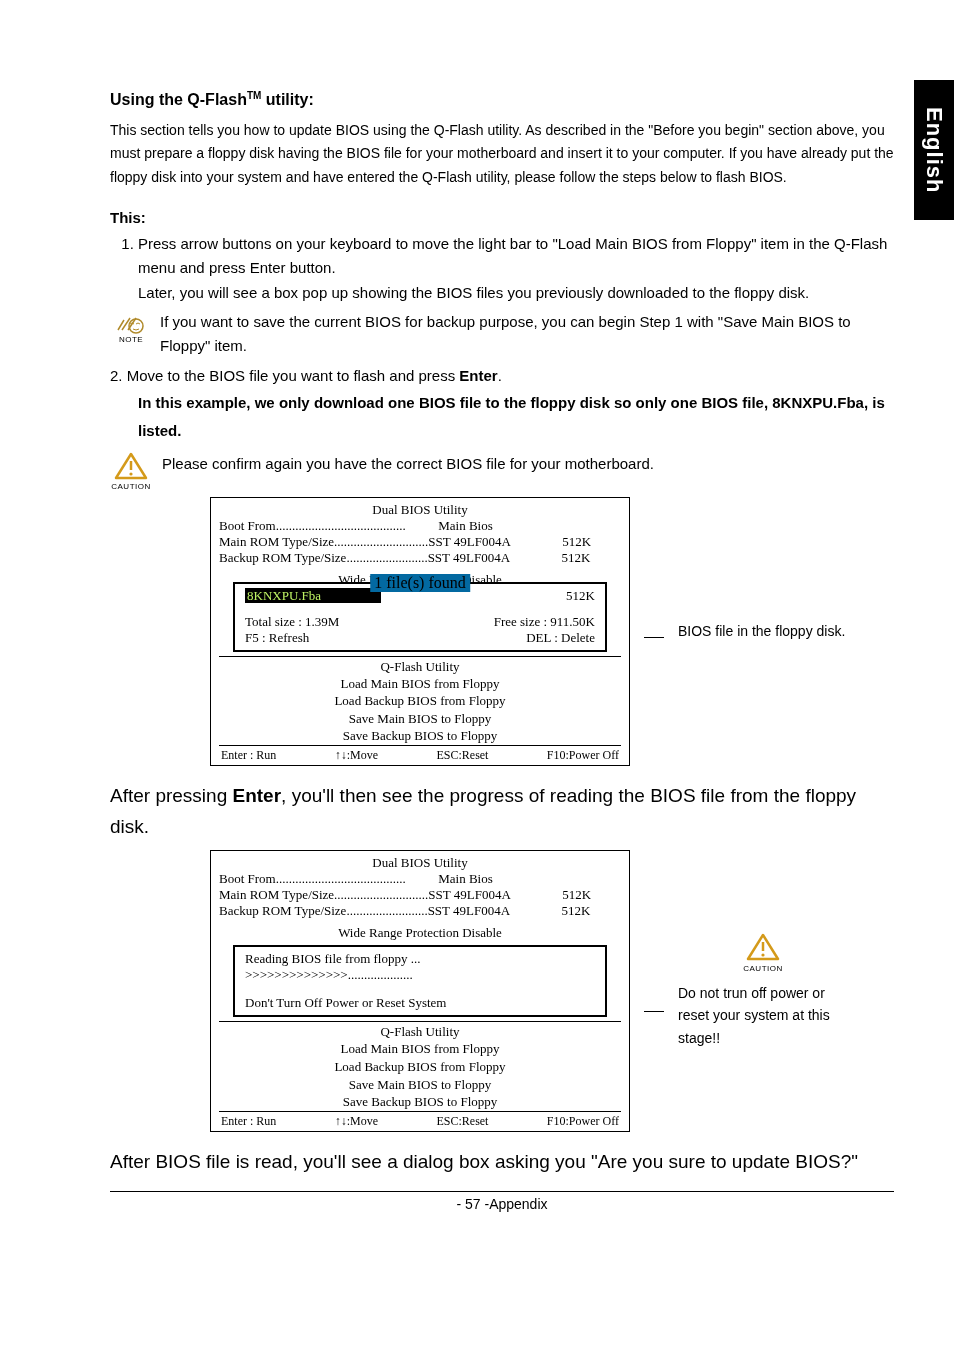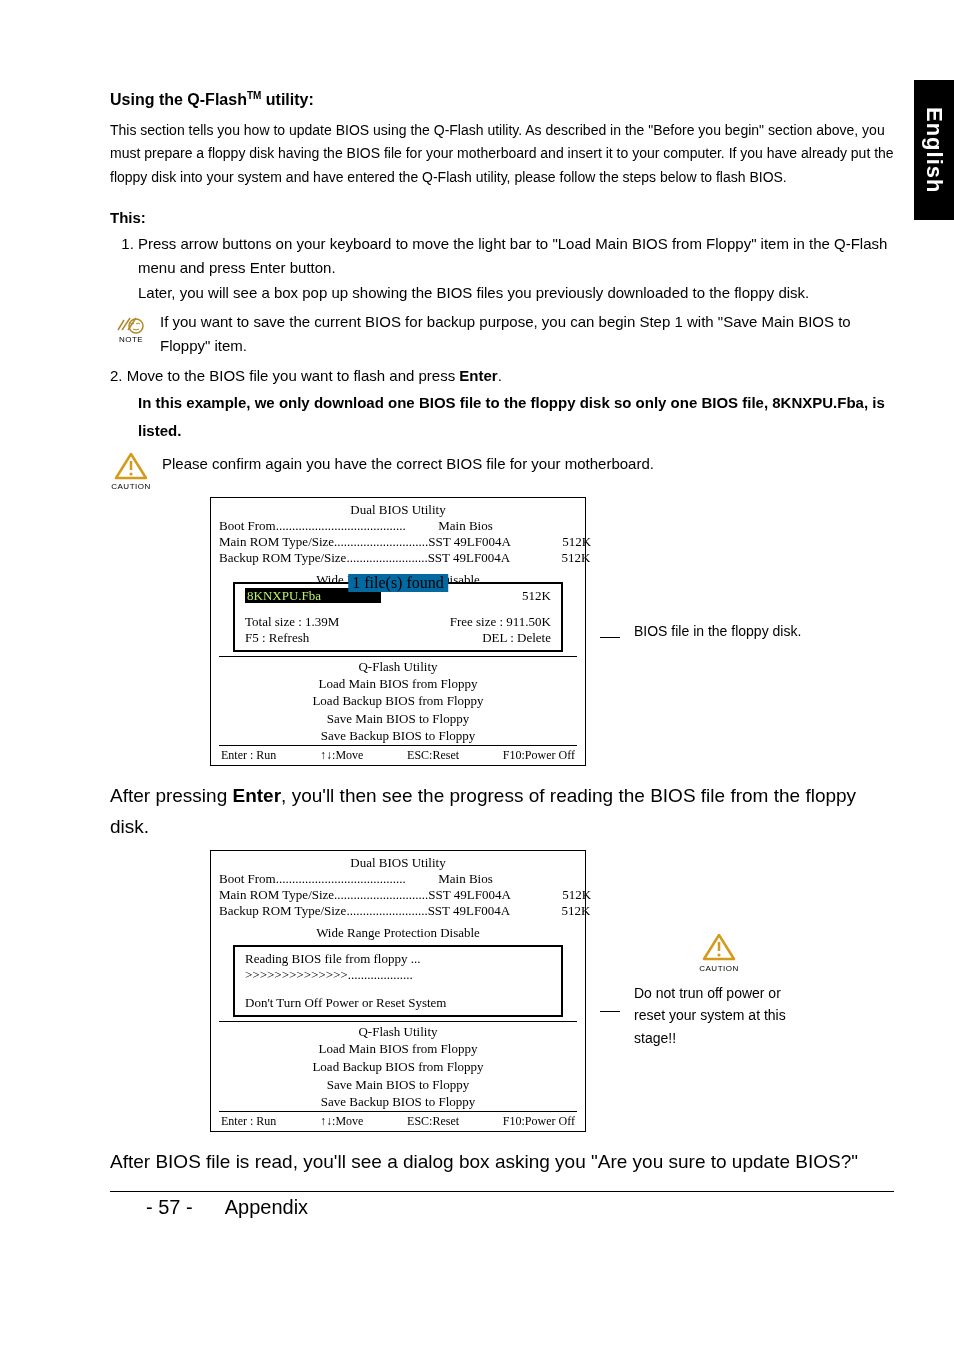--- a/index.html
+++ b/index.html
@@ -80,21 +80,21 @@
   .bold { font-weight: bold; }
   .bios-wrap {
     display: flex;
     align-items: center;
     gap: 14px;
     margin-left: 100px;
     margin-top: 6px;
   }
   .bios-box {
     border: 1px solid #000;
-    width: 376px;
+    width: 420px;
     font-family: "Times New Roman", serif;
     font-size: 13px;
     padding: 4px 8px 2px 8px;
     box-sizing: border-box;
     position: relative;
   }
   .bios-title { text-align: center; }
   .bios-line { white-space: pre; }
   .bios-inner {
     border: 2px solid #000;
@@ -137,24 +137,23 @@
     width:20px;
     margin-top:12px;
   }
   .after-text { font-size:19px; line-height:1.65; margin:14px 0 8px 0;}
   .footer-rule {
     border-top:1px solid #000;
     margin: 14px 0 4px 0;
   }
   .page-footer {
     display:flex;
-    justify-content:flex-start;
-    font-size:20px;
+    justify-content:center;
+    font-size:14px;
     padding: 0 4px;
-    gap: 32px;
   }
   .row-inner { display:flex; justify-content:space-between; }
 </style>
 </head>
 <body>
 
 <div class="side-tab">English</div>
 
 <div class="page">
 

